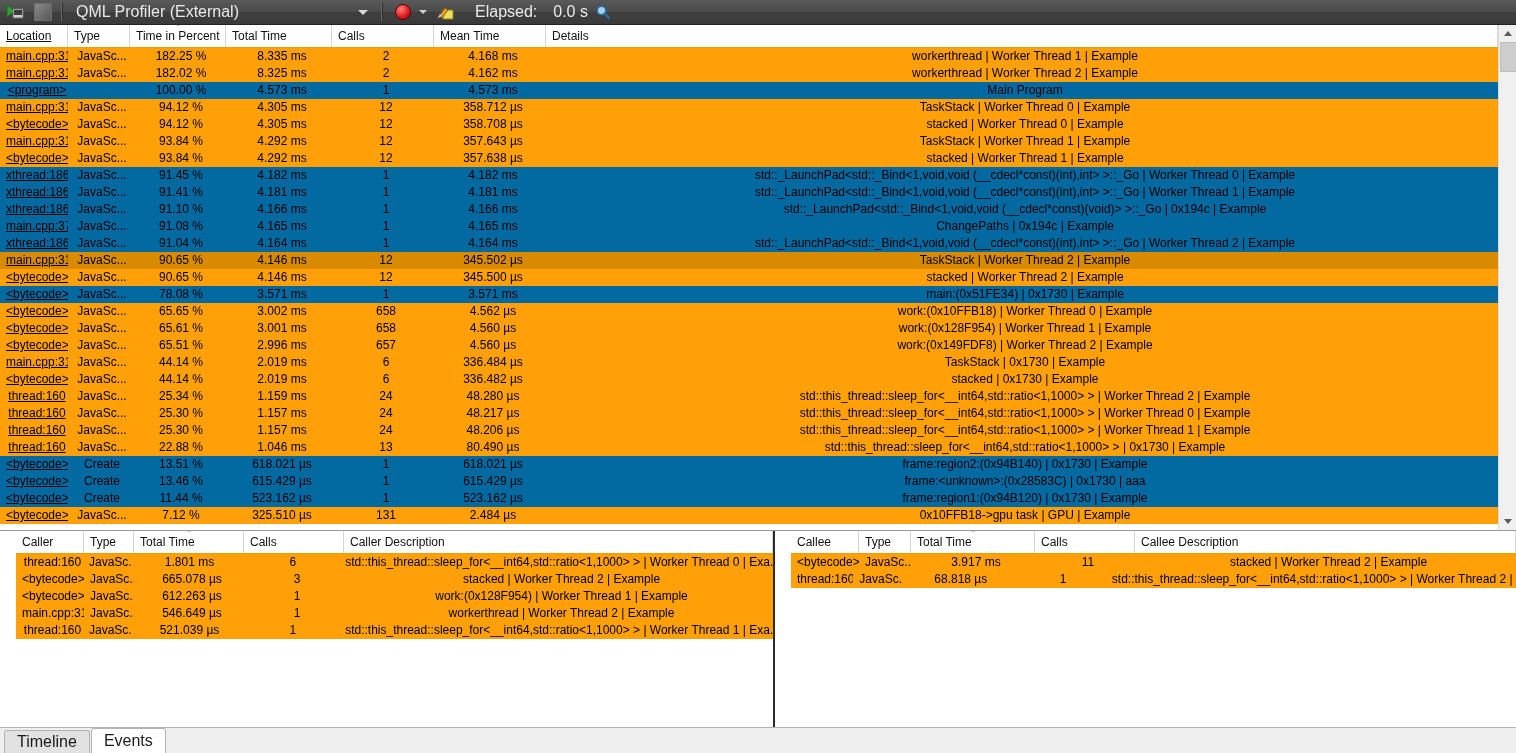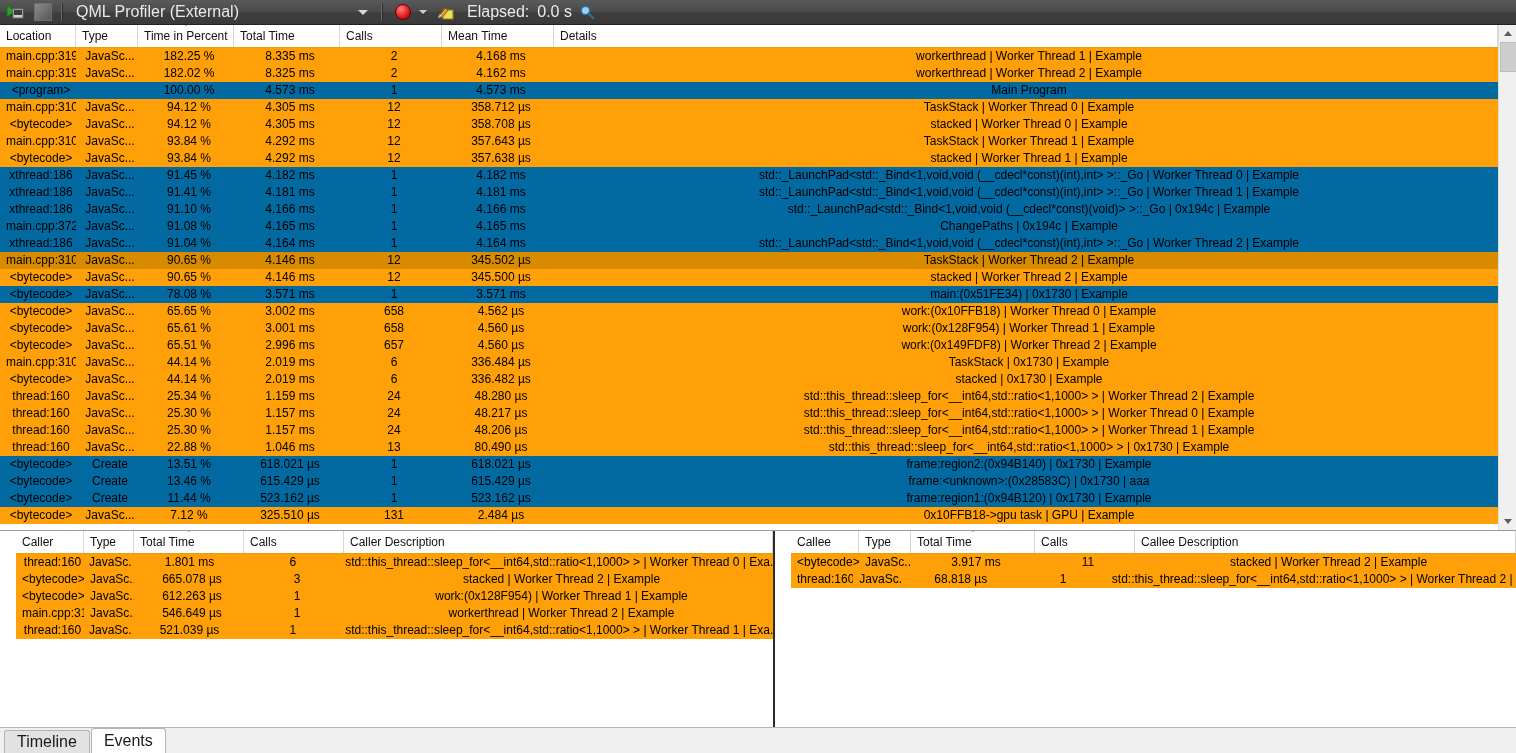--- a/index.html
+++ b/index.html
@@ -18,21 +18,21 @@
     color:#e8e8e8;font-size:16px;
   }
   .tb-btn{width:26px;height:22px;display:flex;align-items:center;justify-content:center;margin-left:2px;}
   .tb-sep{width:1px;height:18px;background:#6a6a6a;margin:0 5px;border-right:1px solid #2e2e2e;}
   .combo{
     flex:0 0 auto;width:300px;height:22px;display:flex;align-items:center;
     padding-left:8px;color:#e9e9e9;position:relative;
   }
   .combo .caret{position:absolute;right:8px;top:9px;width:0;height:0;
     border-left:5px solid transparent;border-right:5px solid transparent;border-top:5px solid #d8d8d8;}
-  .tb-elapsed{margin-left:8px;color:#eaeaea;white-space:nowrap;}
+  .tb-elapsed{margin-left:16px;color:#eaeaea;white-space:nowrap;}
   .rec-dot{
     width:14px;height:14px;border-radius:50%;
     background:radial-gradient(circle at 35% 30%,#ff8080 0%,#e02020 55%,#8c0000 100%);
     border:1px solid #600;
   }
   .mini-caret{width:0;height:0;border-left:4px solid transparent;border-right:4px solid transparent;
     border-top:4px solid #cfcfcf;margin-left:3px;}
   .sq-icon{width:16px;height:16px;background:linear-gradient(135deg,#8a8a8a,#585858);border:1px solid #6d6d6d;}
 
   
@@ -52,21 +52,21 @@
   .rows{flex:1 1 auto;overflow:hidden;background:#fff;}
   .row{height:17px;display:flex;align-items:center;background:#FFA009;text-align:center;}
   .row.white{background:#0369a1;}
   .row.sel{background:#D98B00;}
   .row .c{
     height:17px;line-height:17px;padding-left:6px;box-sizing:border-box;
     white-space:nowrap;overflow:hidden;font-size:12px;
   }
 
   
-  .w-loc{width:76px;}
+  .w-loc{width:68px;text-decoration:underline;}
   .w-type{width:62px;}
   .w-pct{width:96px;}
   .w-tot{width:106px;}
   .w-calls{width:102px;}
   .w-mean{width:112px;}
   .w-det{flex:1 1 auto;}
 
   .main-wrap{position:relative;flex:0 0 505px;height:505px;display:flex;}
   .main-table{flex:1 1 auto;display:flex;flex-direction:column;overflow:hidden;}
 

